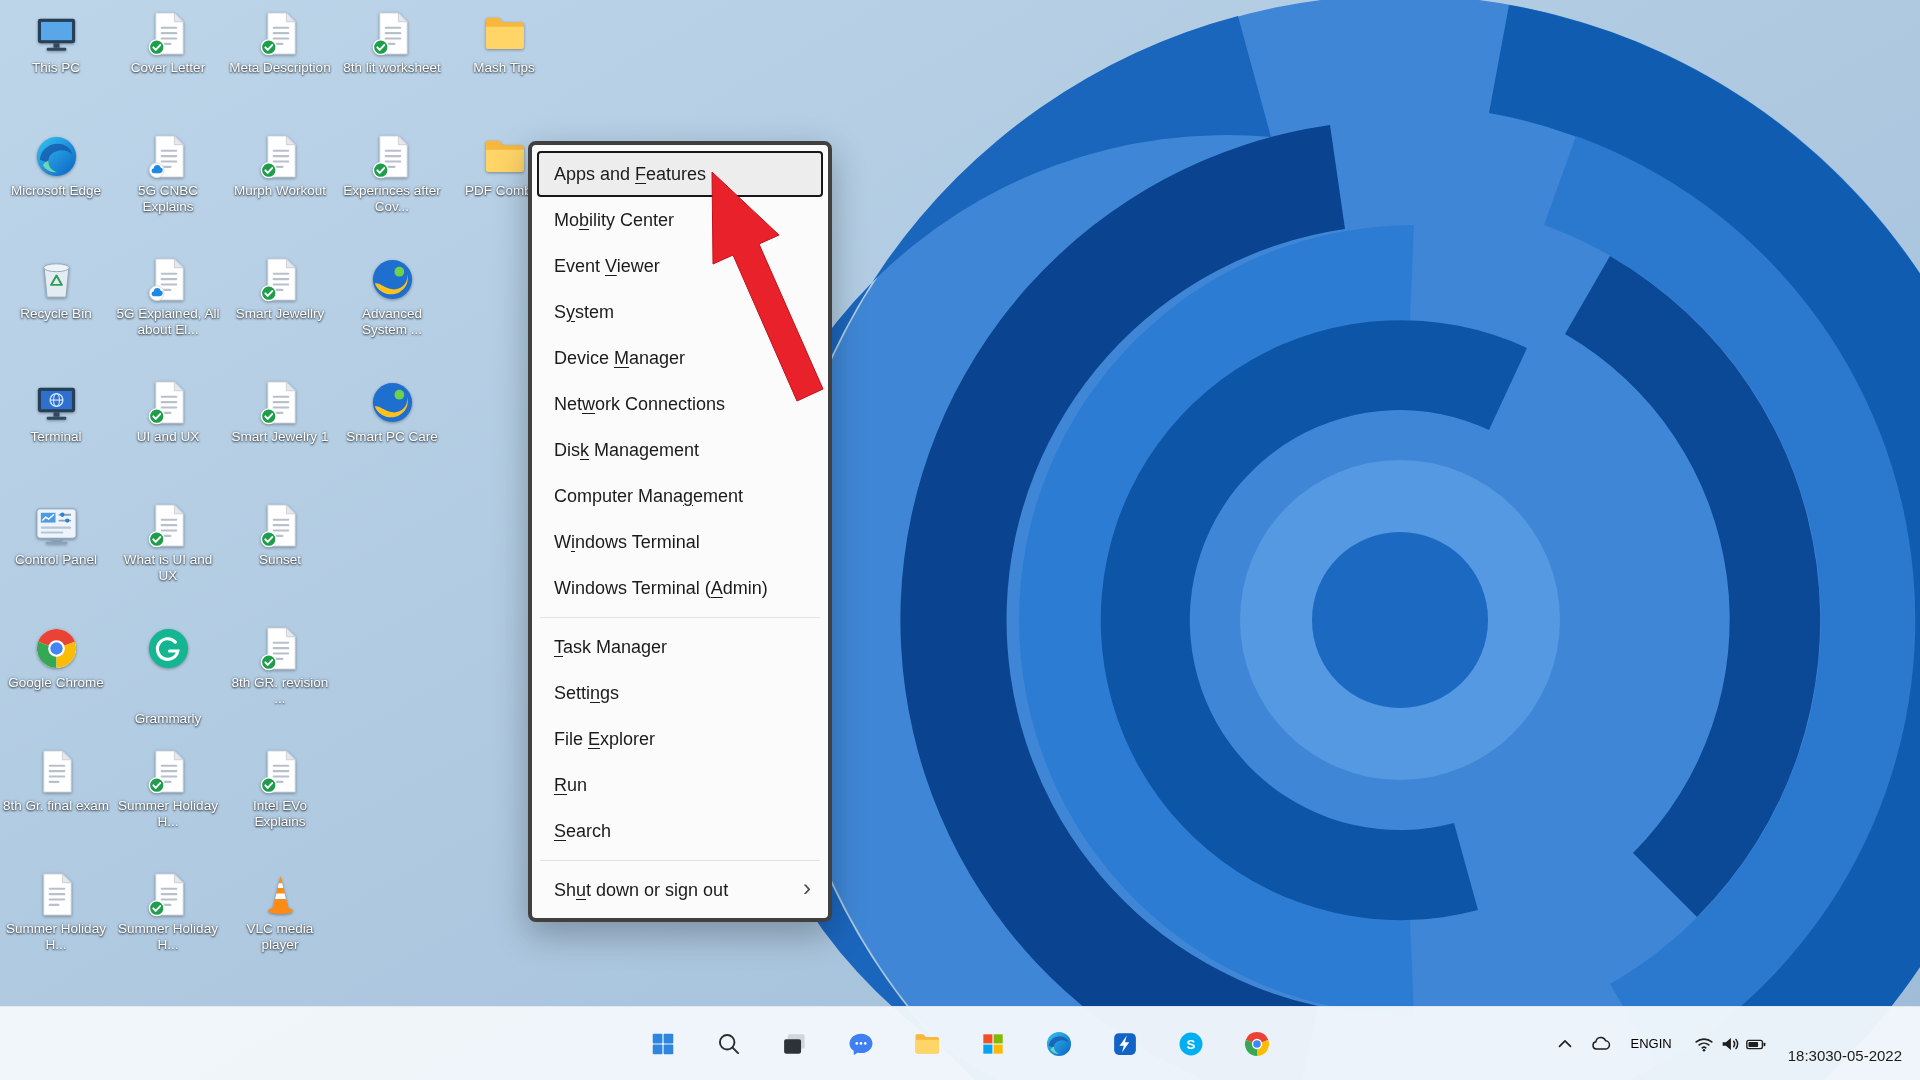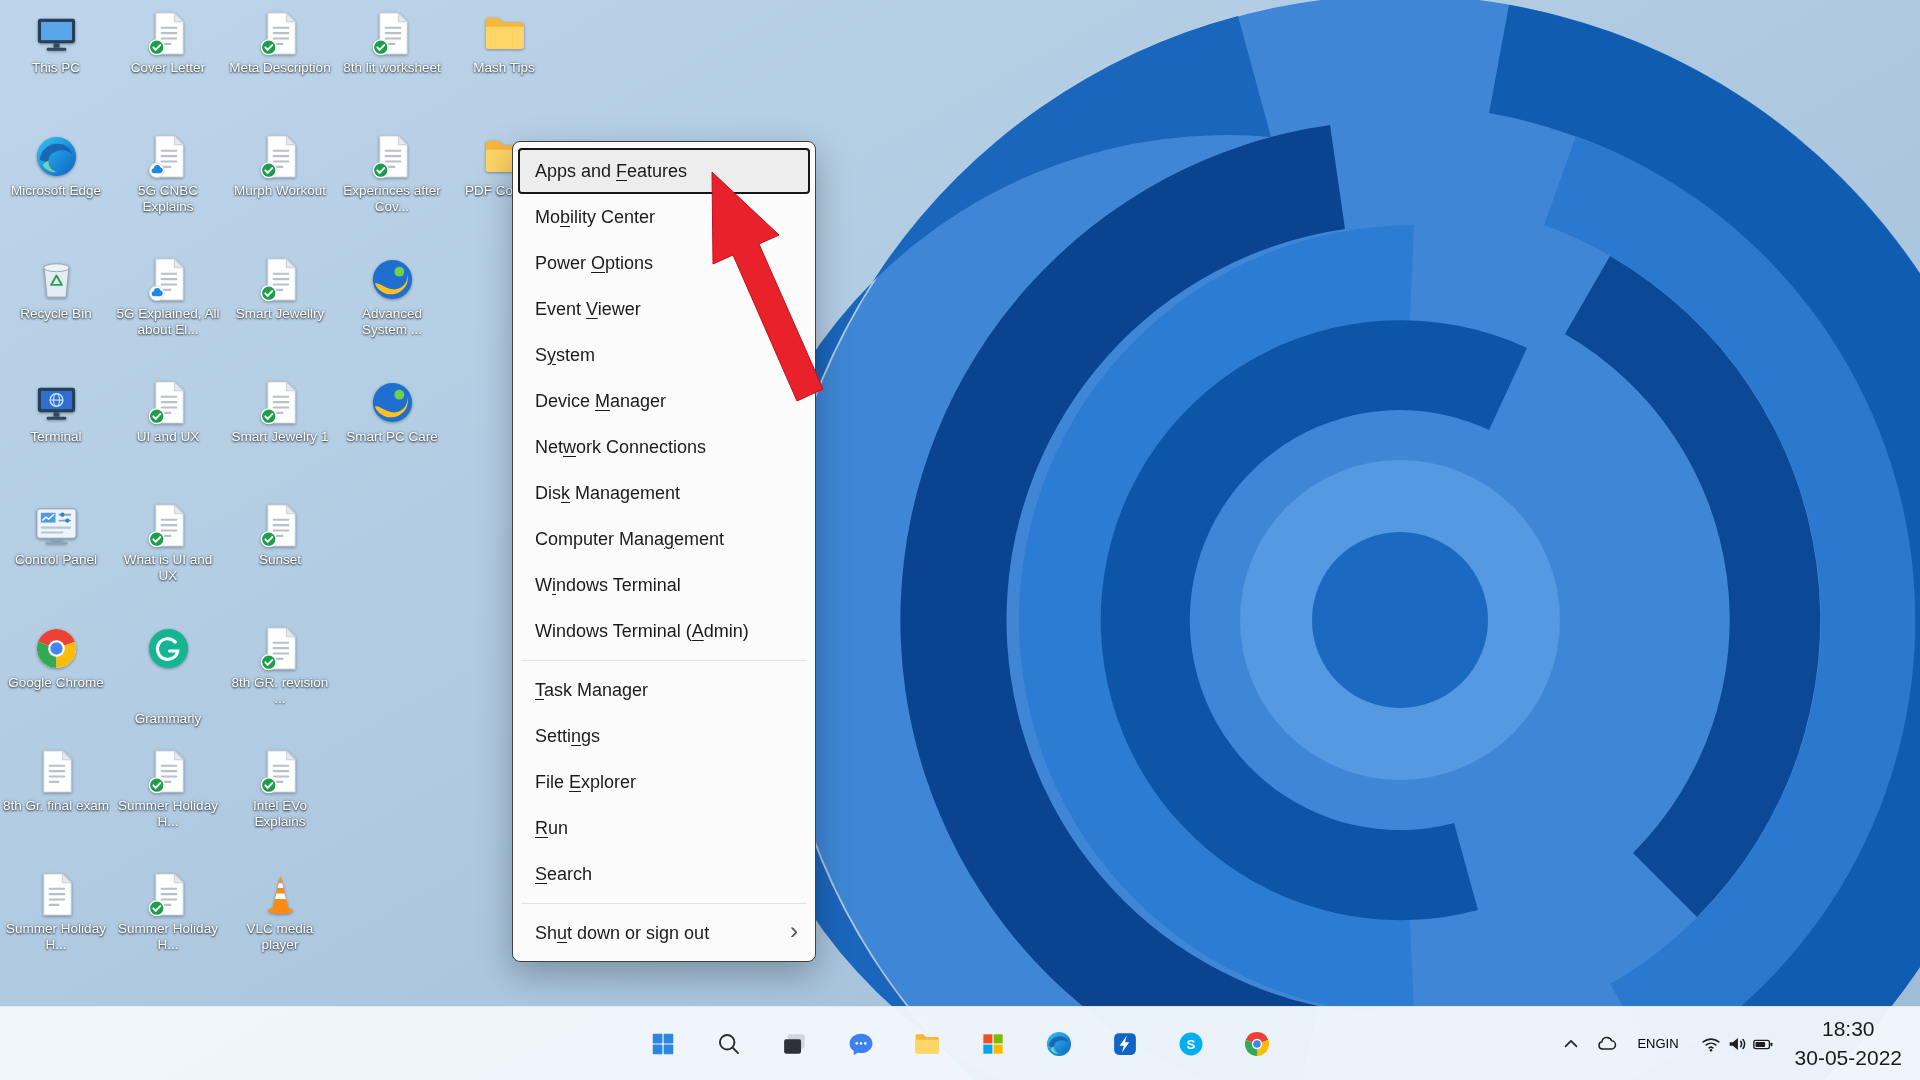--- a/index.html
+++ b/index.html
@@ -9,22 +9,22 @@
   .wallpaper { position:absolute; inset:0; z-index:0; }
   .wallpaper svg { width:100%; height:100%; display:block; }
 
   .desktop-icons { position:absolute; left:0; top:0; right:0; bottom:74px; z-index:10; }
   .dicon { position:absolute; width:108px; display:flex; flex-direction:column; align-items:center; cursor:default; }
   .dicon-img { width:47px; height:47px; display:flex; align-items:center; justify-content:center; }
   .dicon-img svg { width:47px; height:47px; filter:drop-shadow(0 1px 1.5px rgba(0,0,0,.35)); }
   .dicon-label { margin-top:3px; font-size:13.5px; line-height:1.18; color:#fff; text-align:center;
                  text-shadow:0 1px 2px rgba(0,0,0,.75), 0 0 3px rgba(0,0,0,.45); max-width:106px; }
 
-  .winx-menu { position:absolute; left:512px; top:141px; width:304px; background:#fbfbfc;
-               border:1px solid #404040; border-radius:8px; box-shadow:0 12px 34px rgba(0,0,0,.28);
+  .winx-menu { position:absolute; left:528px; top:141px; width:304px; background:#fbfbfc;
+               border:4px solid #404040; border-radius:8px; box-shadow:0 12px 34px rgba(0,0,0,.28);
                padding:6px 5px 5px; z-index:30; }
   .menu-item { height:46px; display:flex; align-items:center; justify-content:space-between;
                padding:0 12px 0 17px; font-size:18px; color:#1b1b1b; border-radius:4px; cursor:default; }
   .menu-item.highlighted { background:#ededed; box-shadow:inset 0 0 0 2px #17171a; }
   .menu-item u { text-underline-offset:3px; text-decoration-thickness:1px; }
   .menu-sep { height:1px; background:#e2e2e4; margin:6px 3px; }
   .submenu-chevron { font-size:24px; color:#4f4f52; line-height:1; transform:translateY(-2px); }
 
   .annotation-arrow { position:absolute; inset:0; z-index:40; pointer-events:none; }
   .annotation-arrow svg { width:100%; height:100%; display:block; }
@@ -37,21 +37,21 @@
   .tb-btn { width:47px; height:47px; border-radius:6px; display:flex; align-items:center; justify-content:center; cursor:default; }
   .tb-btn svg { width:29px; height:29px; }
 
   .tb-tray { position:absolute; right:8px; top:50%; transform:translateY(-50%);
              display:flex; align-items:center; gap:4px; }
   .tray-item { height:46px; min-width:28px; padding:0 5px; display:flex; align-items:center; justify-content:center; border-radius:5px; cursor:default; }
   .tray-item svg { width:22px; height:22px; }
   .tray-item.lang { flex-direction:row; font-size:13px; color:#000000; line-height:1.2; padding:0 10px; }
   .status-cluster { display:flex; align-items:center; gap:4px; padding:0 7px; }
   .status-cluster span { display:flex; }
-  .tray-item.clock { flex-direction:column; font-size:21px; color:#1b1b1b; line-height:1.35; padding:0 10px; text-align:right; }
+  .tray-item.clock { flex-direction:row; align-items:flex-end; font-size:15px; color:#1b1b1b; line-height:1.35; padding:0 10px; text-align:right; }
 </style>
 </head>
 <body>
 
 <div class="screen">
 
   <div class="wallpaper">
     <svg viewBox="0 0 1920 1080" preserveAspectRatio="none">
       <defs>
         <linearGradient id="bgGrad" x1="0" y1="0" x2="1" y2="1">
@@ -519,23 +519,20 @@
     </div>
 
   <div class="winx-menu">
       <div class="menu-item highlighted">
         <span class="menu-label">Apps and <u>F</u>eatures</span>
       </div>
       <div class="menu-item">
         <span class="menu-label">Mo<u>b</u>ility Center</span>
       </div>
       <div class="menu-item">
-        <span class="menu-label">Power <u>O</u>ptions</span>
-      </div>
-      <div class="menu-item">
         <span class="menu-label">Event <u>V</u>iewer</span>
       </div>
       <div class="menu-item">
         <span class="menu-label">S<u>y</u>stem</span>
       </div>
       <div class="menu-item">
         <span class="menu-label">Device <u>M</u>anager</span>
       </div>
       <div class="menu-item">
         <span class="menu-label">Net<u>w</u>ork Connections</span>

